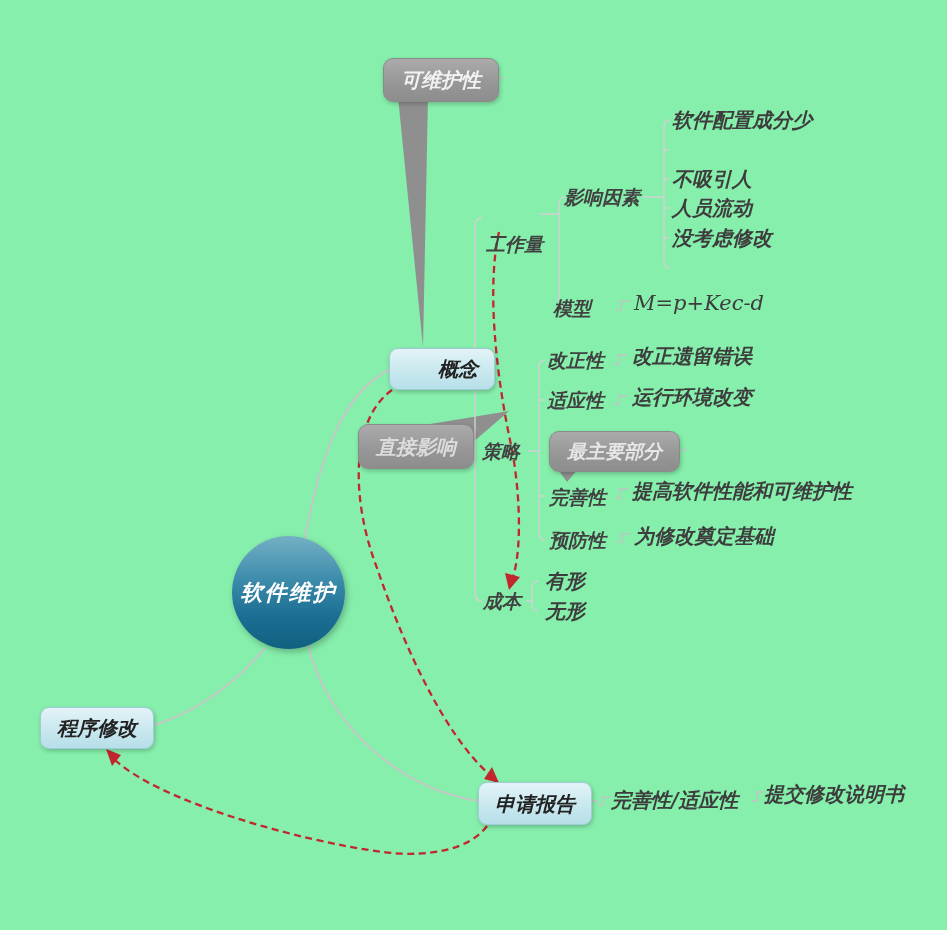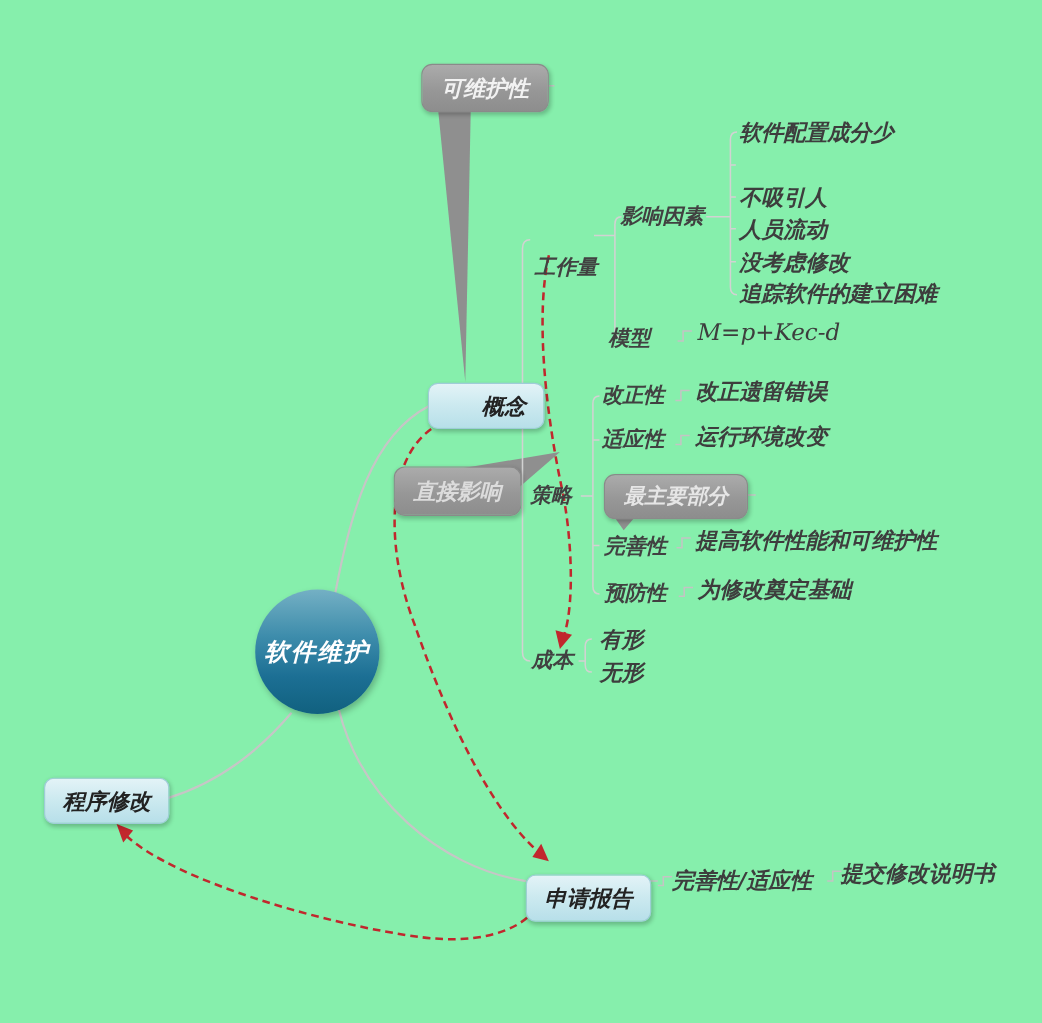--- a/index.html
+++ b/index.html
@@ -105,36 +105,35 @@
   </div>
 
   <div class="node node-blue" style="left:40px;top:707px;width:112px;height:40px;">
     <span>程序修改</span>
   </div>
 
   <div class="node node-gray" style="left:549px;top:431px;width:129px;height:39px;font-size:19px;color:#e6e6e6;">
     <span>最主要部分</span>
   </div>
 
-  <div class="node node-blue" style="left:478px;top:782px;width:112px;height:41px;margin-top:13px;">
+  <div class="node node-blue" style="left:478px;top:782px;width:112px;height:41px;">
     <span>申请报告</span>
   </div>
 
   <div class="root-circle">
     <span>软件维护</span>
   </div>
 
   <div class="topic" style="left:486px;top:207px;margin-top:37px;">工作量</div>
   <div class="topic" style="left:564px;top:197px;">影响因素</div>
 
   <div class="topic leaf" style="left:672px;top:120px;">软件配置成分少</div>
   <div class="topic leaf" style="left:672px;top:179px;">不吸引人</div>
   <div class="topic leaf" style="left:672px;top:208px;">人员流动</div>
   <div class="topic leaf" style="left:672px;top:238px;">没考虑修改</div>
-  <div class="topic leaf" style="left:672px;top:267px;">追踪软件的建立困难</div>
 
   <div class="topic" style="left:553px;top:308px;">模型</div>
   <div class="topic formula" style="left:634px;top:303px;text-align:right;">M=p+Kec-d</div>
 
   <div class="topic" style="left:482px;top:451px;">策略</div>
 
   <div class="topic" style="left:547px;top:360px;">改正性</div>
   <div class="topic leaf" style="left:632px;top:356px;">改正遗留错误</div>
 
   <div class="topic" style="left:547px;top:400px;">适应性</div>

